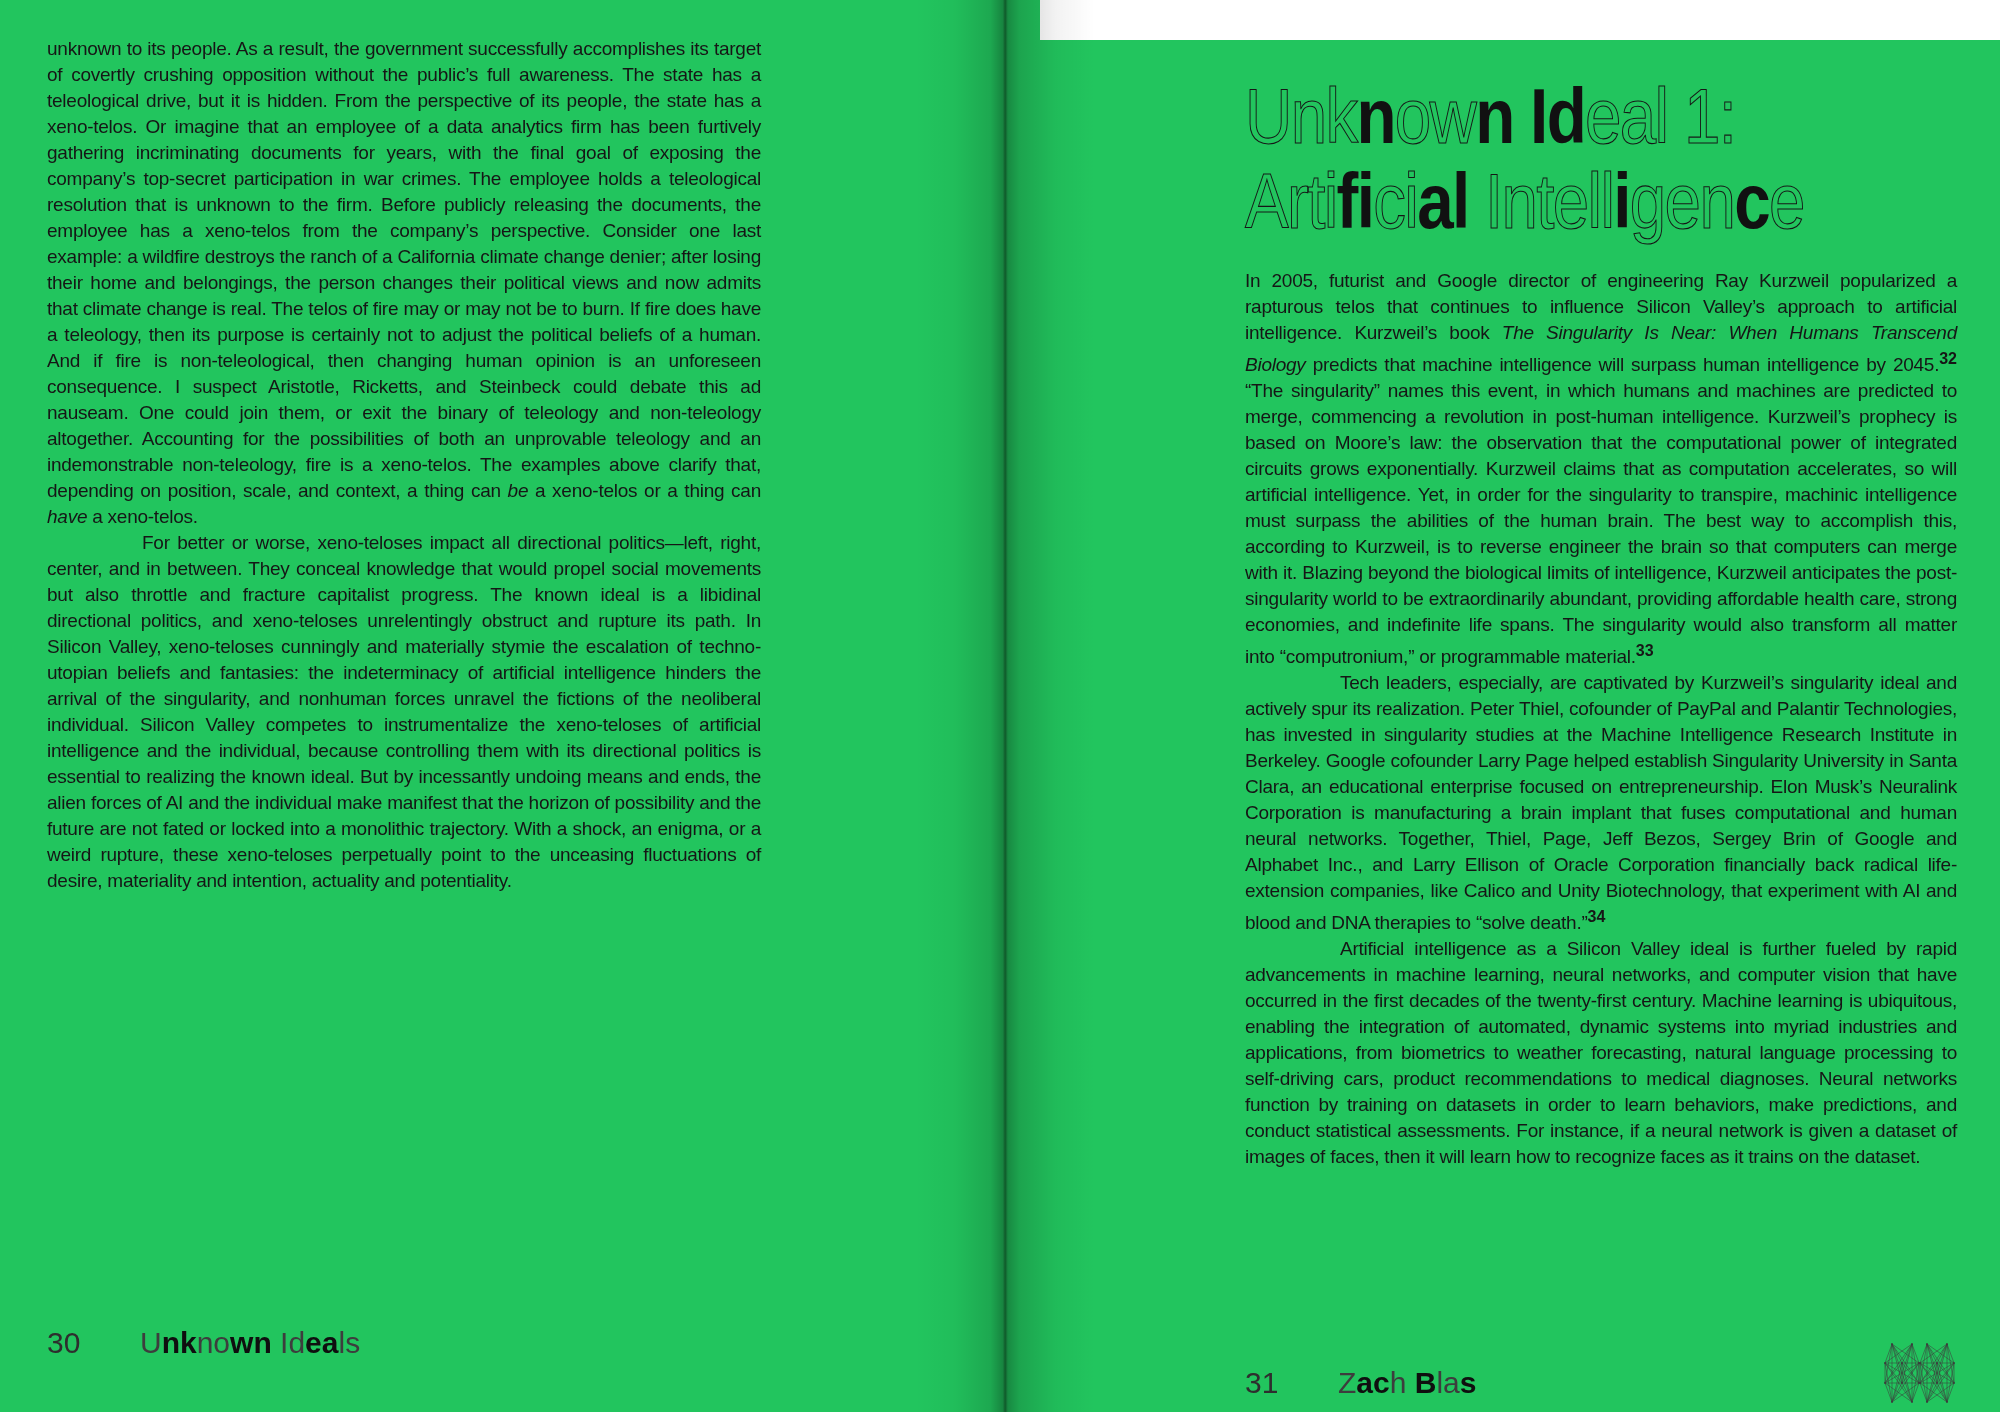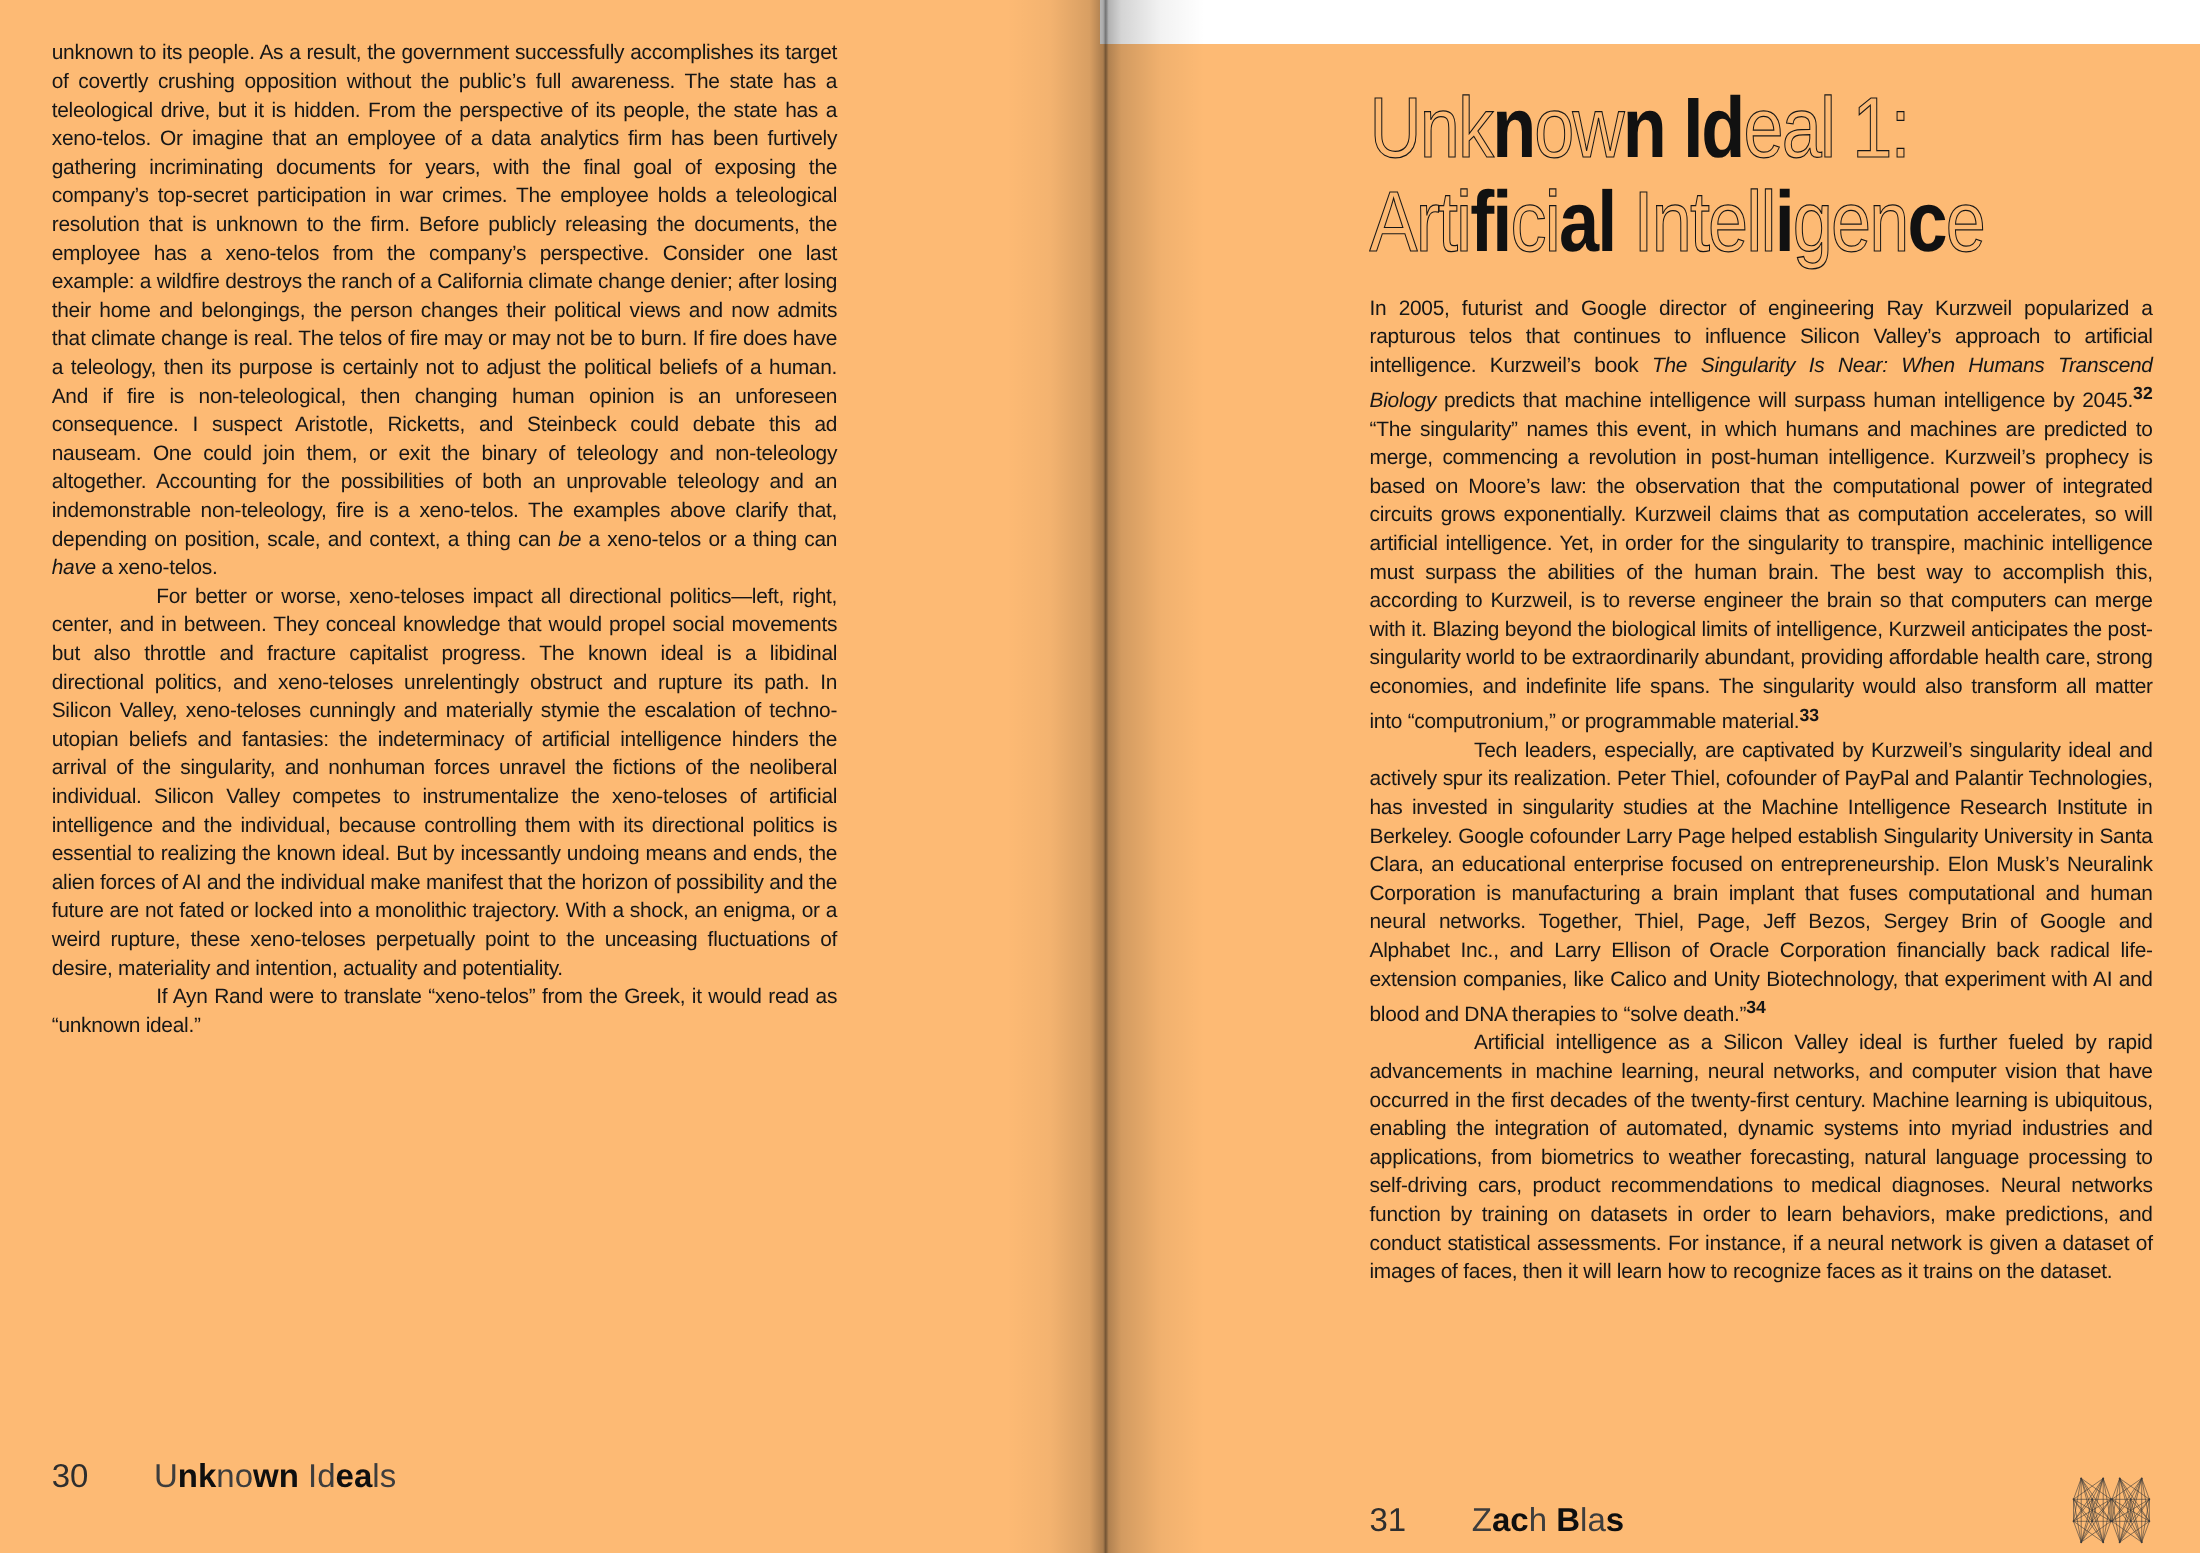--- a/index.html
+++ b/index.html
@@ -1,18 +1,18 @@
 <!DOCTYPE html>
 <html lang="en"><head>
 <meta charset="utf-8">
 <style>
   html,body{margin:0;padding:0;background:#e8e8e8;}
   #spread{position:relative;width:2000px;height:1412px;background:#ffffff;overflow:hidden;
           font-family:"Liberation Sans","DejaVu Sans",sans-serif;color:#161616;}
-  .page{position:absolute;top:0;width:1000px;height:1412px;background:#fdba74;}
+  .page{position:absolute;top:0;width:1000px;height:1412px;background:#22c55e;padding-left:40px;}
   #left-page{left:0;}
   #right-page{left:1000px;margin-top:40px;}
 
   
   .body-col{position:absolute;text-align:justify;font-size:19px;line-height:26px;
             letter-spacing:-0.25px;color:#161616;hyphens:auto;-webkit-hyphens:auto;}
   #left-body{left:47px;top:36px;width:714px;}
   #right-body{left:245px;top:228px;width:712px;}
   .body-col p{margin:0;}
   .body-col p.ind{text-indent:95px;}
@@ -52,21 +52,20 @@
 </style>
 </head>
 <body>
 
 <div id="spread">
 
   <div class="page" id="left-page">
     <div class="body-col" id="left-body">
         <p class="para"><span>unknown to its people. As a result, the government successfully accomplishes its target of covertly crushing opposition without the public’s full awareness. The state has a teleological drive, but it is hidden. From the perspective of its people, the state has a xeno-telos. Or imagine that an employee of a data analytics firm has been furtively gathering incriminating documents for years, with the final goal of exposing the company’s top-secret participation in war crimes. The employee holds a teleological resolution that is unknown to the firm. Before publicly releasing the documents, the employee has a xeno-telos from the company’s perspective. Consider one last example: a wildfire destroys the ranch of a California climate change denier; after losing their home and belongings, the person changes their political views and now admits that climate change is real. The telos of fire may or may not be to burn. If fire does have a teleology, then its purpose is certainly not to adjust the political beliefs of a human. And if fire is non-teleological, then changing human opinion is an unforeseen consequence. I suspect Aristotle, Ricketts, and Steinbeck could debate this ad nauseam. One could join them, or exit the binary of teleology and non-teleology altogether. Accounting for the possibilities of both an unprovable teleology and an indemonstrable non-teleology, fire is a xeno-telos. The examples above clarify that, depending on position, scale, and context, a thing can </span><span class="st-italic">be</span><span> a xeno-telos or a thing can </span><span class="st-italic">have</span><span> a xeno-telos.</span></p>
         <p class="para ind"><span>For better or worse, xeno-teloses impact all directional politics—left, right, center, and in between. They conceal knowledge that would propel social movements but also throttle and fracture capitalist progress. The known ideal is a libidinal directional politics, and xeno-teloses unrelentingly obstruct and rupture its path. In Silicon Valley, xeno-teloses cunningly and materially stymie the escalation of techno-utopian beliefs and fantasies: the indeterminacy of artificial intelligence hinders the arrival of the singularity, and nonhuman forces unravel the fictions of the neoliberal individual. Silicon Valley competes to instrumentalize the xeno-teloses of artificial intelligence and the individual, because controlling them with its directional politics is essential to realizing the known ideal. But by incessantly undoing means and ends, the alien forces of AI and the individual make manifest that the horizon of possibility and the future are not fated or locked into a monolithic trajectory. With a shock, an enigma, or a weird rupture, these xeno-teloses perpetually point to the unceasing fluctuations of desire, materiality and intention, actuality and potentiality.</span></p>
-        <p class="para ind"><span>If Ayn Rand were to translate “xeno-telos” from the Greek, it would read as “unknown ideal.”</span></p>
       </div>
     <div class="footer" id="left-footer">
       <span class="pagenum">30</span><span class="f-title"><span>U</span><span class="w-b">nk</span><span>no</span><span class="w-b">wn</span><span> Id</span><span class="w-b">ea</span><span>ls</span></span>
     </div>
   </div>
 
   <div class="page" id="right-page">
     <div id="chapter-title">
       <div class="title-line"><span>Unk</span><span class="w-b">n</span><span>ow</span><span class="w-b">n</span><span> </span><span class="w-b">Id</span><span>eal 1:</span></div>
       <div class="title-line"><span>Arti</span><span class="w-b">fi</span><span>ci</span><span class="w-b">al</span><span> Intell</span><span class="w-b">i</span><span>gen</span><span class="w-b">c</span><span>e</span></div>

